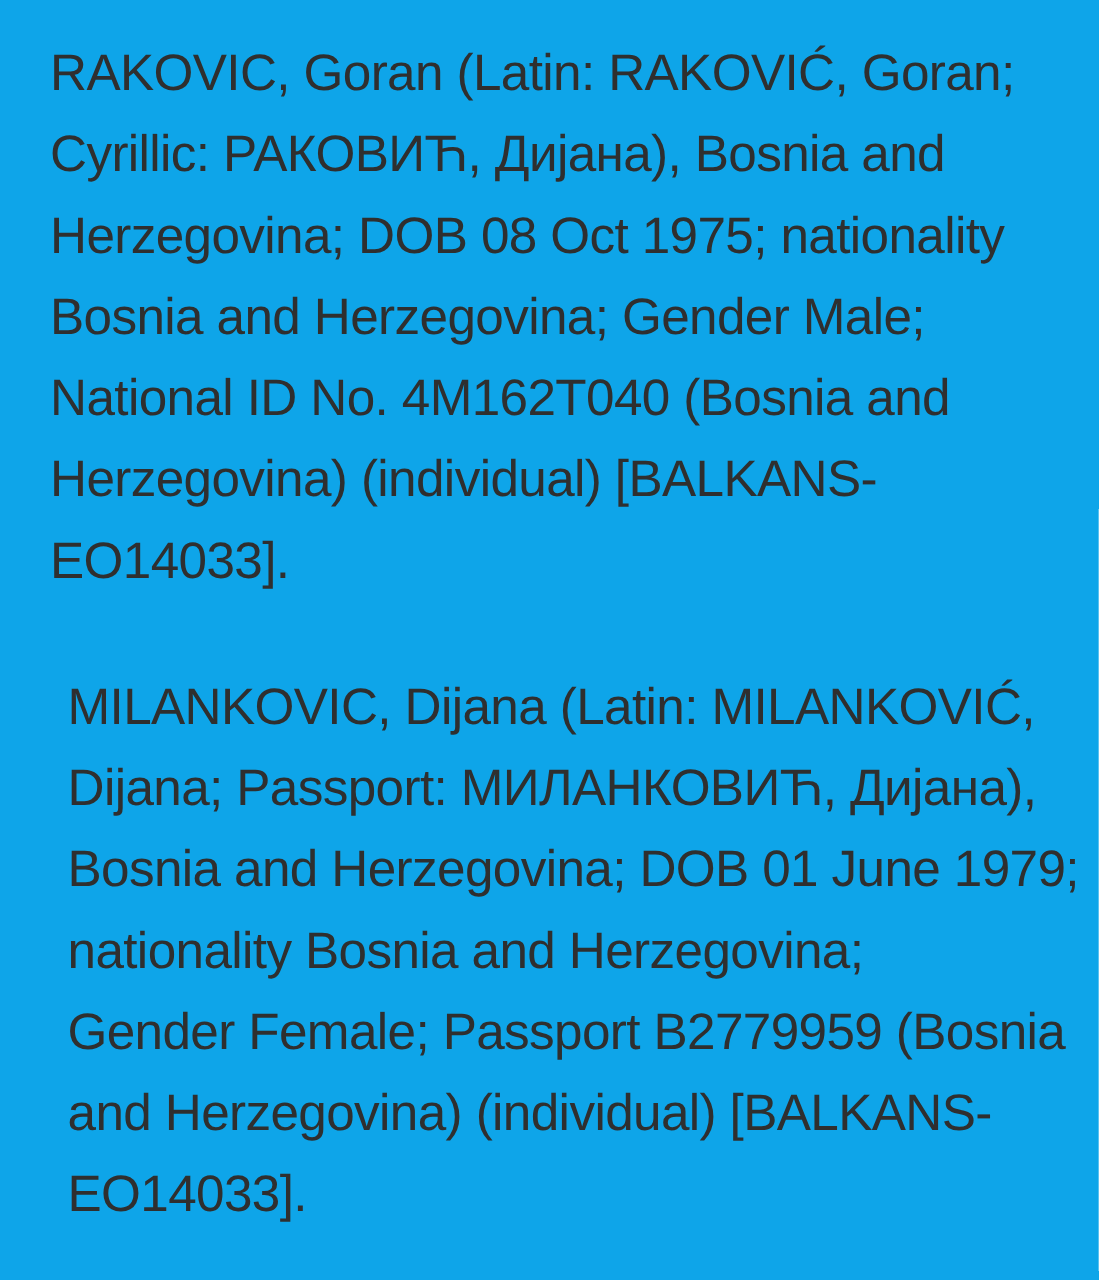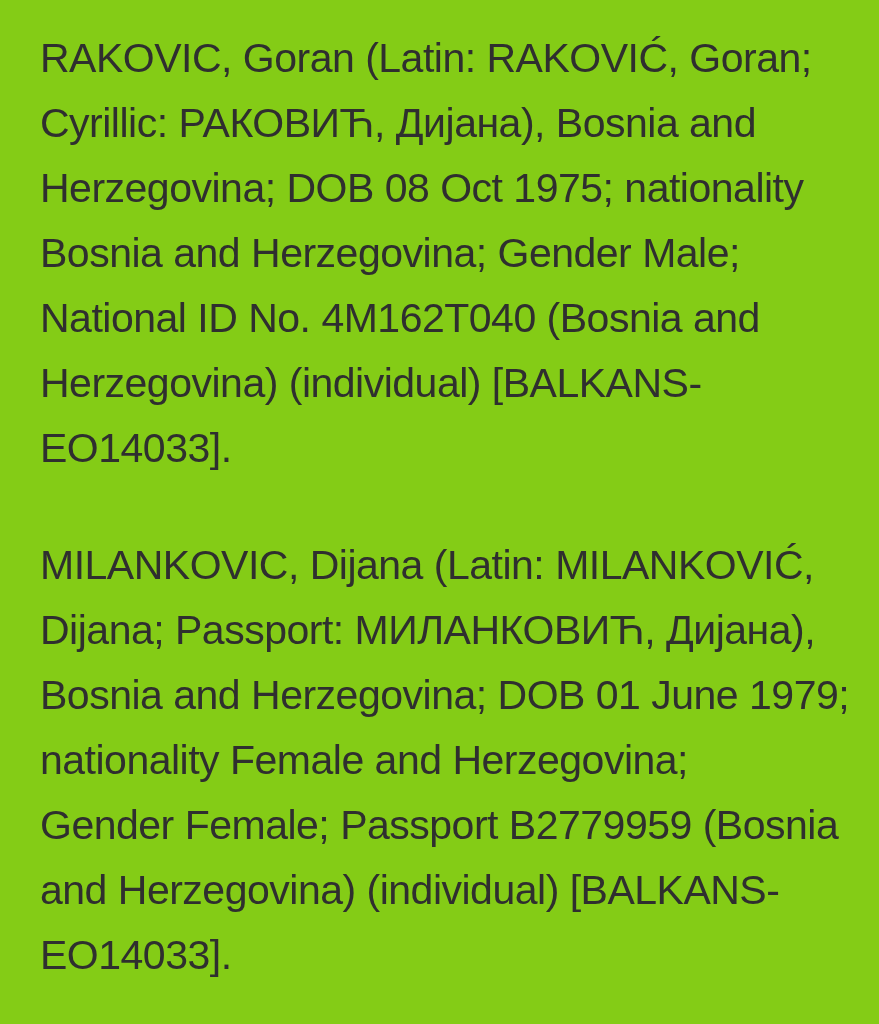--- a/index.html
+++ b/index.html
@@ -11,27 +11,28 @@
     width: 879px;
     height: 1024px;
     overflow: hidden;
     font-family: "Liberation Sans", "DejaVu Sans", sans-serif;
   }
   .page {
     box-sizing: border-box;
     width: 879px;
     height: 1024px;
     padding: 26px 30px 0 40px;
-    background: #84cc16;
+    background: #0ea5e9;
   }
   .entry {
     margin: 0 0 52px 0;
   }
   .entry:last-child {
     margin-bottom: 0;
+    margin-left: 14px;
   }
   .line {
     font-size: 41px;
     line-height: 65px;
     color: #2f2f2f;
     letter-spacing: -0.5px;
     white-space: pre;
     text-align: left;
   }
 </style>
@@ -47,19 +48,19 @@
     <div class="line">Bosnia and Herzegovina; Gender Male;</div>
     <div class="line">National ID No. 4M162T040 (Bosnia and</div>
     <div class="line">Herzegovina) (individual) [BALKANS-</div>
     <div class="line">EO14033].</div>
   </div>
 
   <div class="entry">
     <div class="line">MILANKOVIC, Dijana (Latin: MILANKOVIĆ,</div>
     <div class="line">Dijana; Passport: МИЛАНКОВИЋ, Дијана),</div>
     <div class="line">Bosnia and Herzegovina; DOB 01 June 1979;</div>
-    <div class="line">nationality Female and Herzegovina;</div>
+    <div class="line">nationality Bosnia and Herzegovina;</div>
     <div class="line">Gender Female; Passport B2779959 (Bosnia</div>
     <div class="line">and Herzegovina) (individual) [BALKANS-</div>
     <div class="line">EO14033].</div>
   </div>
 
 </div>
 
 </body></html>

